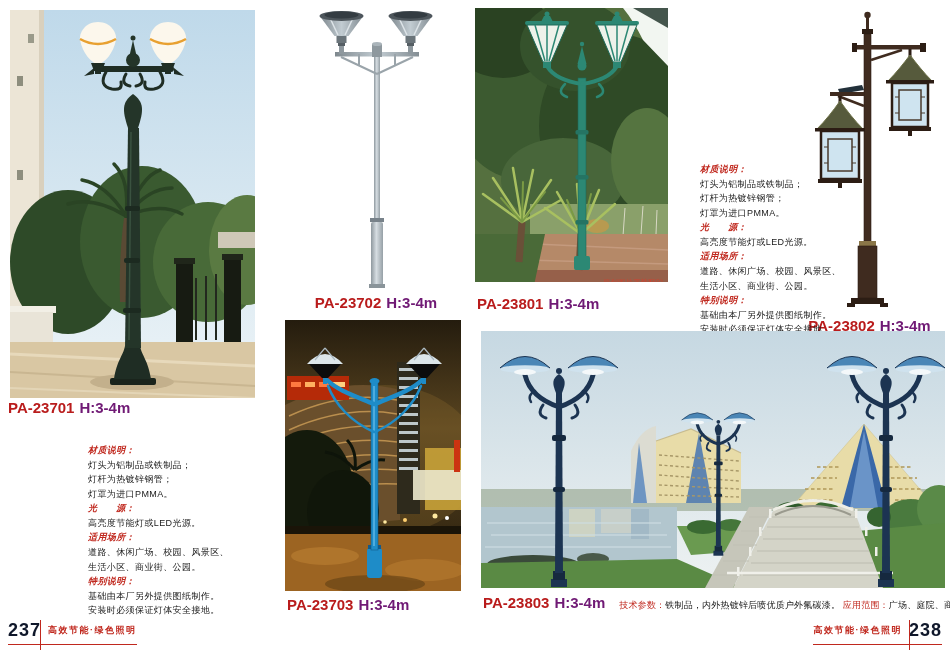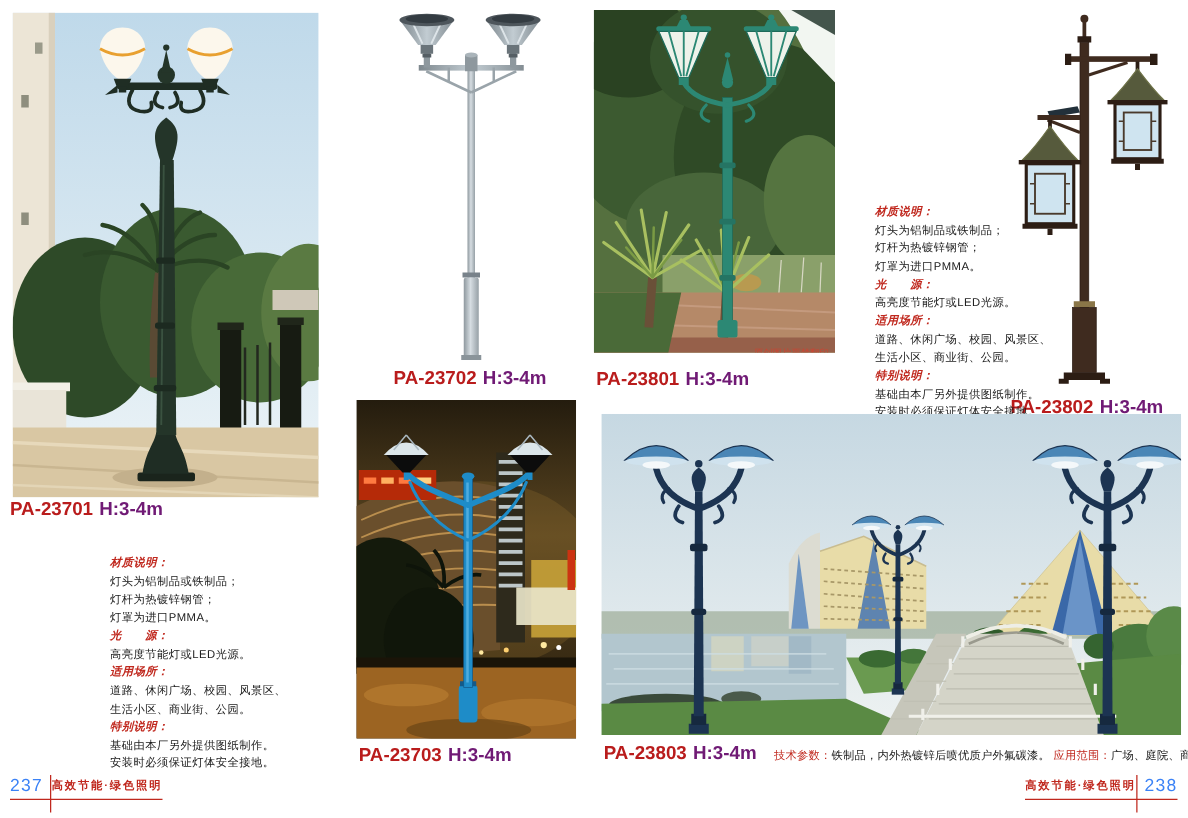--- a/index.html
+++ b/index.html
@@ -16,21 +16,21 @@
 
   .spec { position:absolute; width:190px; font-size:9px; line-height:1.62; letter-spacing:.4px; color:#1a1a1a; }
   .spec .sl { white-space:nowrap; }
   .spec .head { color:#c0281e; font-weight:bold;font-style:italic; }
 
   .technote { font-size:9px; letter-spacing:.2px; color:#1a1a1a; margin-left:14px; white-space:nowrap; }
   .technote .tlabel { color:#c0281e; font-weight:normal; }
 
   .footer { position:absolute; top:620px; height:22px; }
   .footer-inner { display:flex; align-items:center; border-bottom:1px solid #c0281e; padding-bottom:3px; }
-  .pagenum { font-size:14px; font-weight:normal; color:#3b82f6; letter-spacing:1px; }
+  .pagenum { font-size:18px; font-weight:bold; color:#0f172a; letter-spacing:1px; }
   .slogan { font-size:9px; font-weight:bold; color:#c0281e; letter-spacing:1.5px; white-space:nowrap; }
   .fsep { display:inline-block; width:7px; }
   .vline { position:absolute; top:0; width:1px; height:30px; background:#c0281e; }
 </style>
 </head>
 <body>
 
 <div class="page">
 
   <div class="photo" style="left:10px; top:10px; width:245px; height:388px;">

